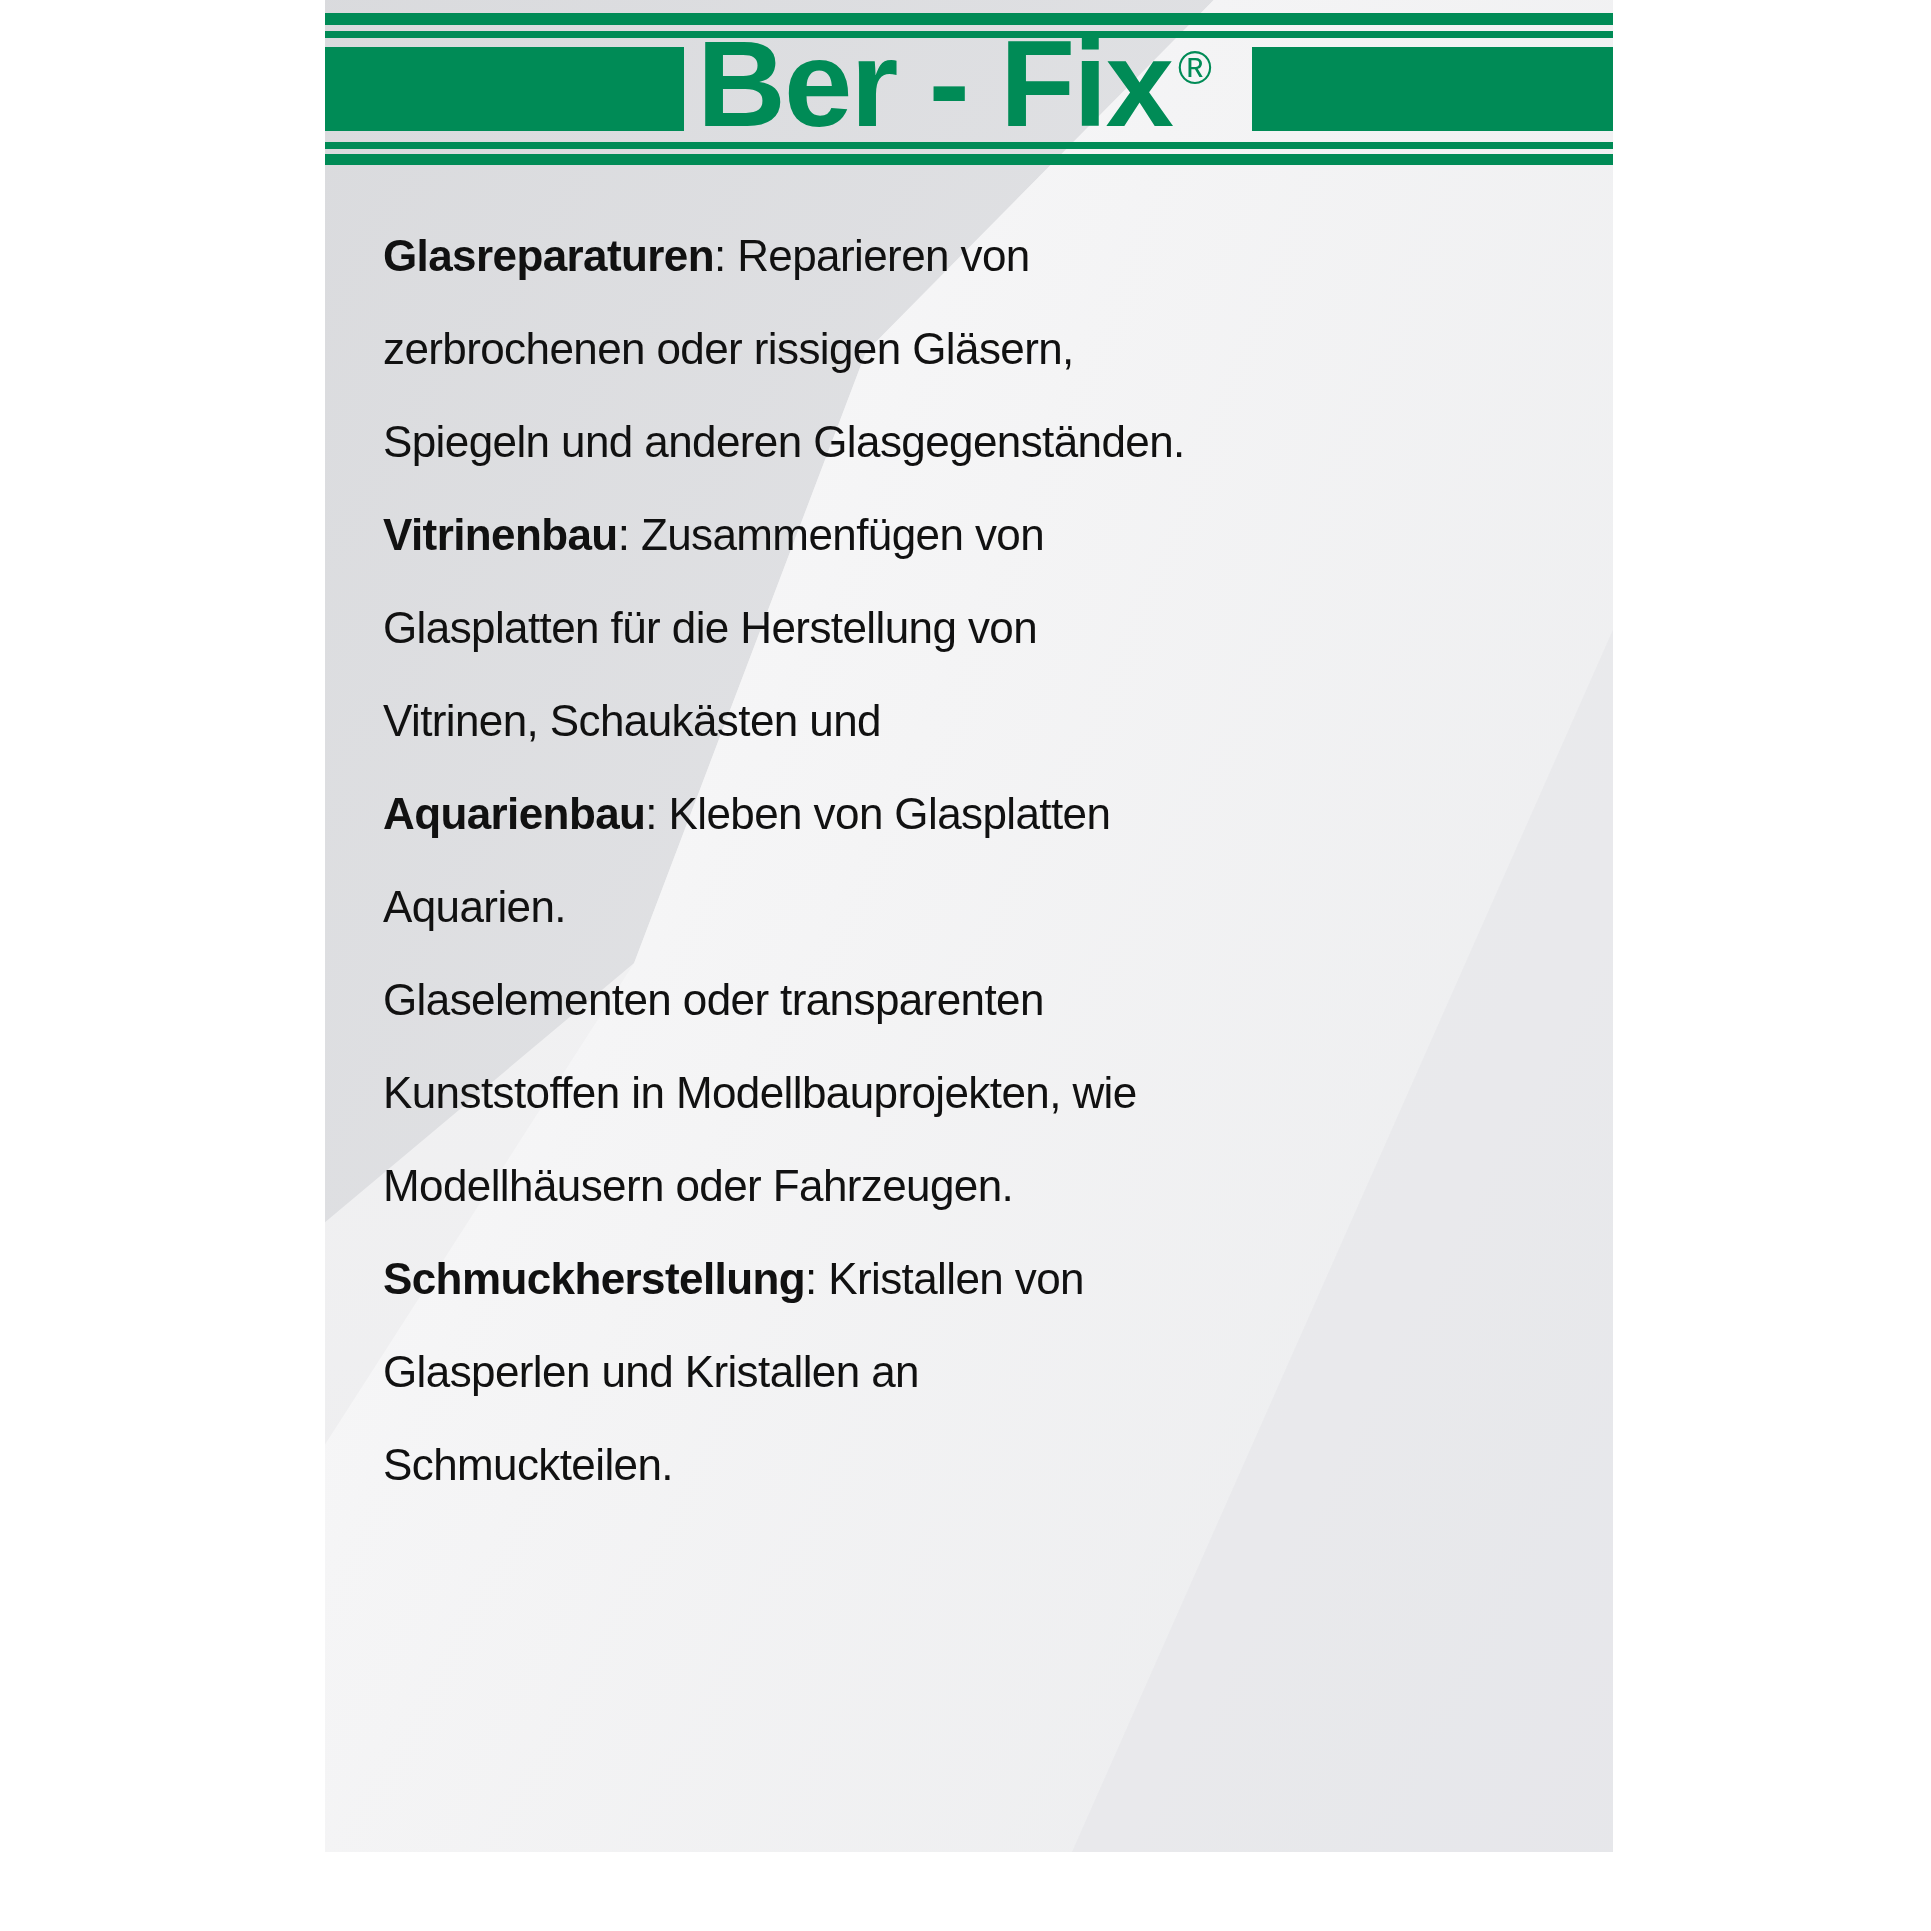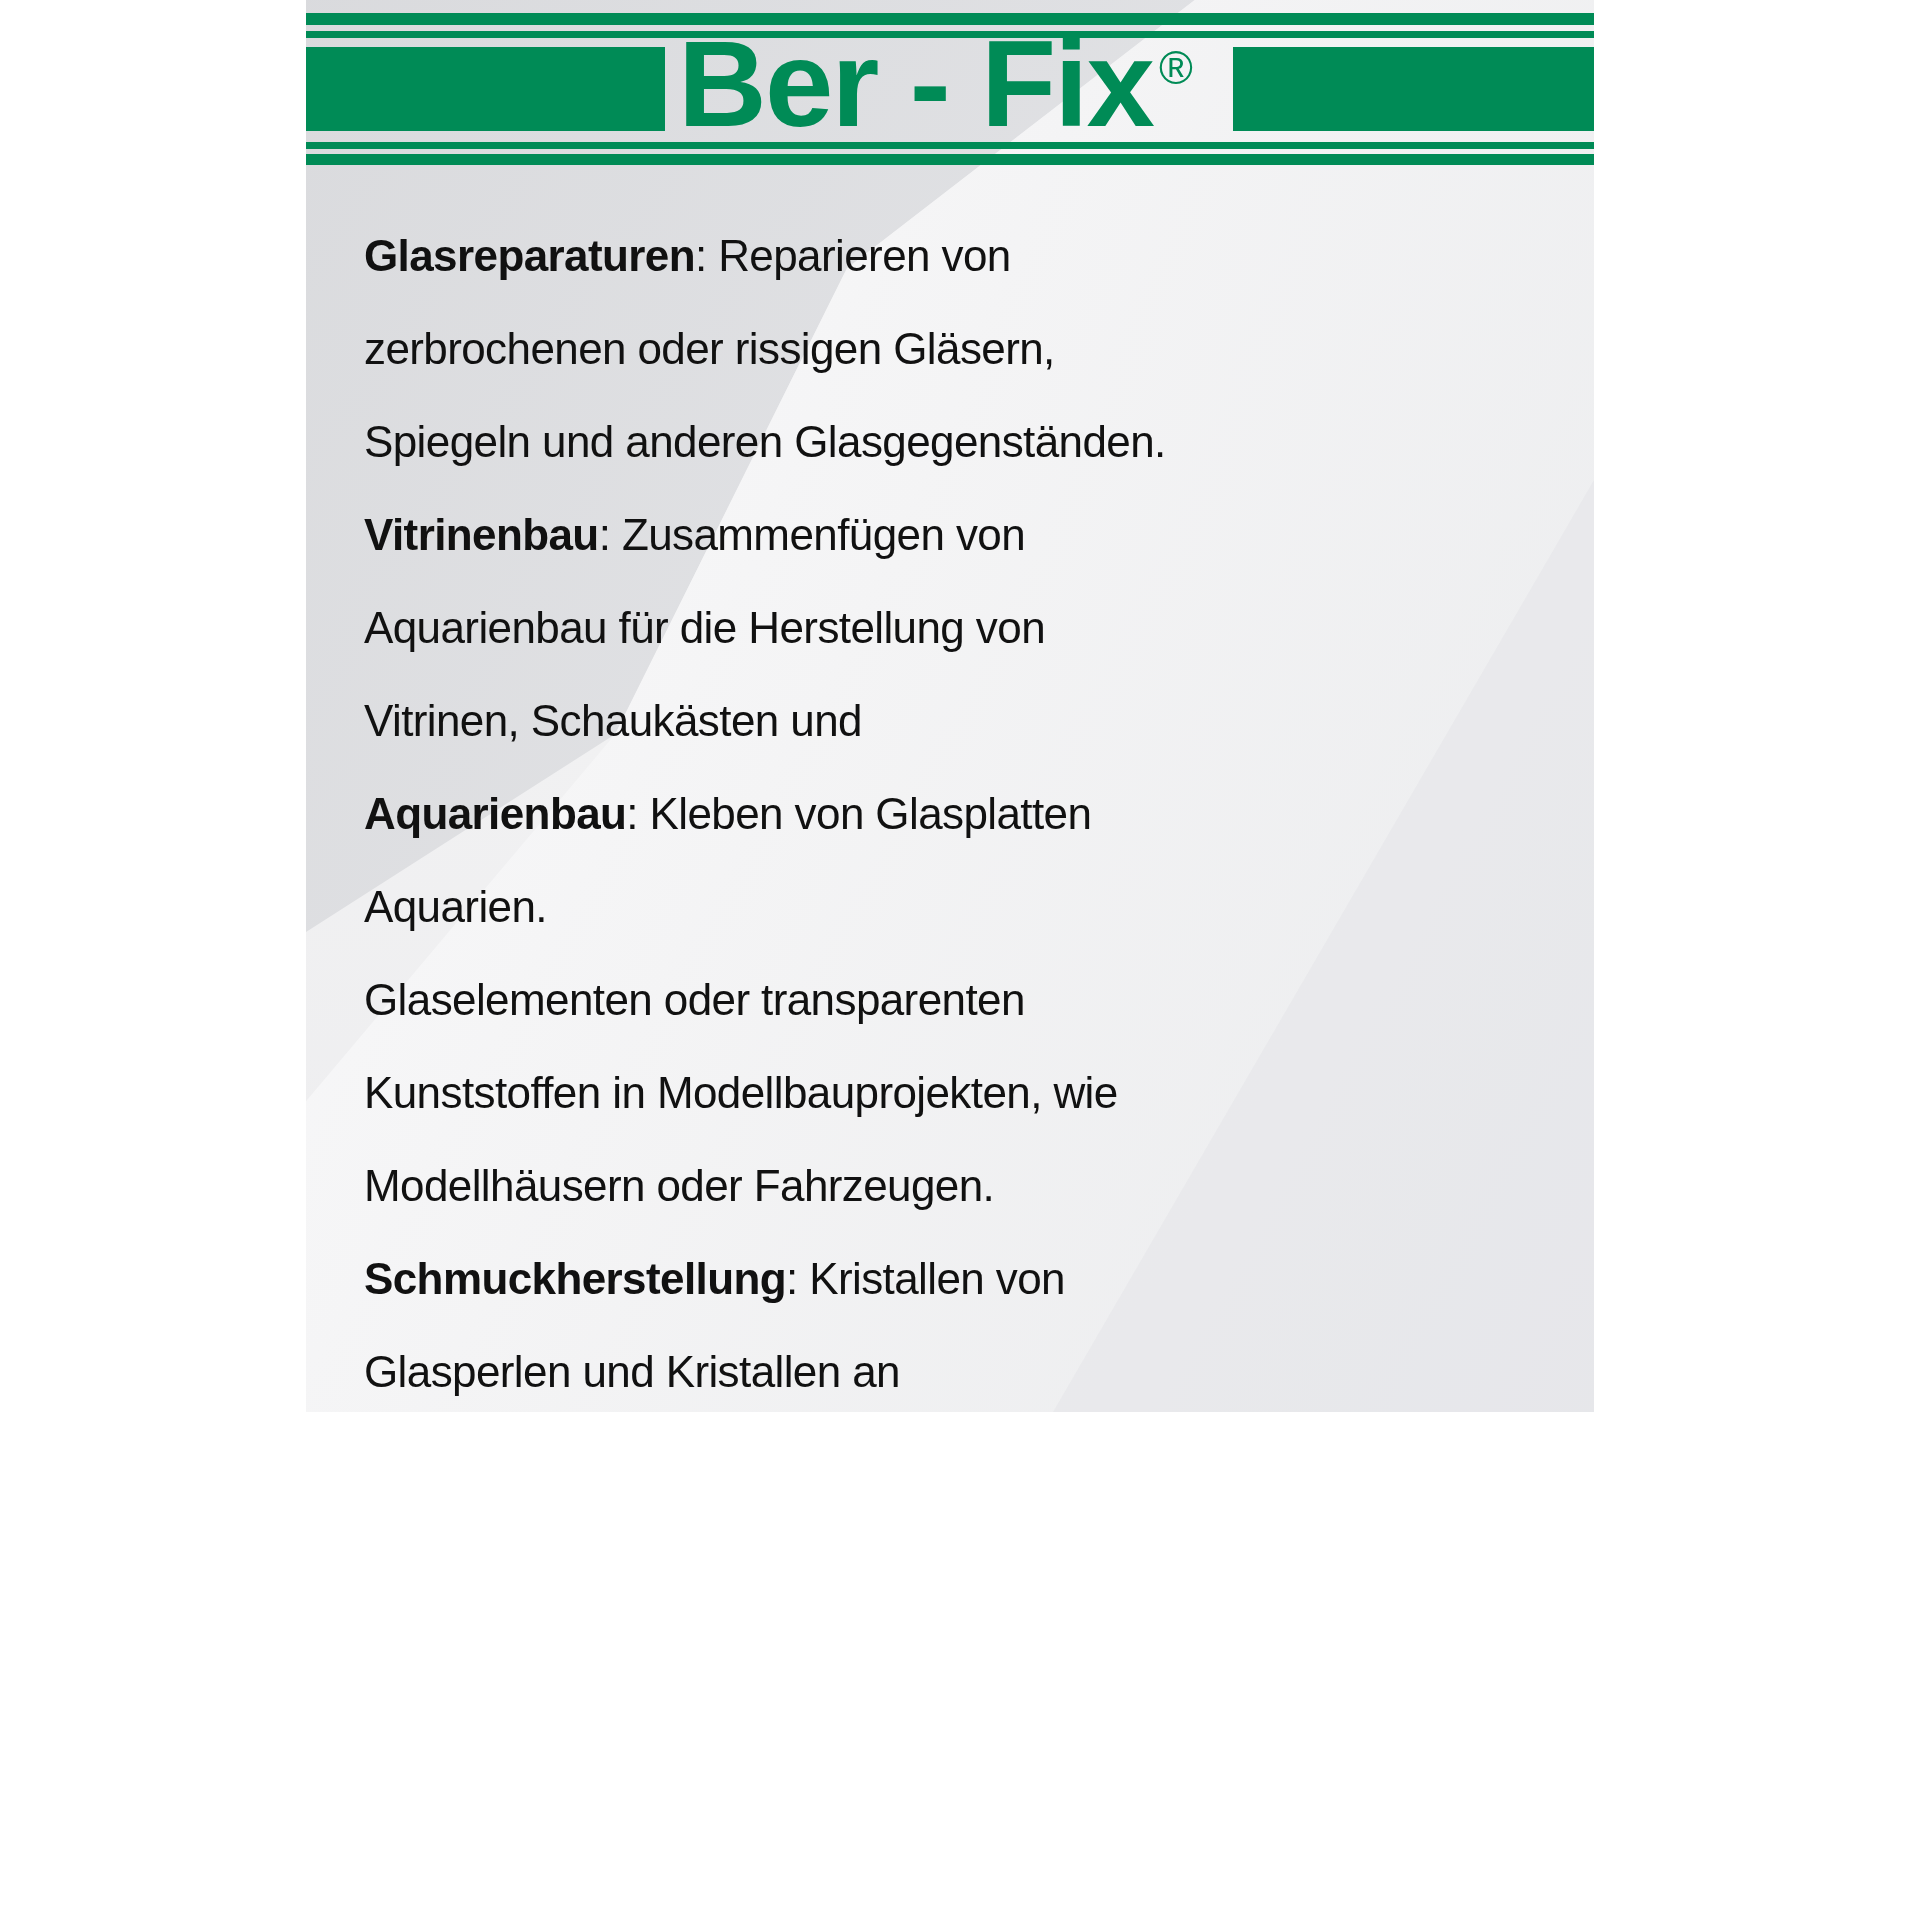--- a/index.html
+++ b/index.html
@@ -8,24 +8,24 @@
     width: 1931px;
     height: 1931px;
     overflow: hidden;
     background: #ffffff;
     font-family: "Liberation Sans", "DejaVu Sans", sans-serif;
   }
 
   
   .column {
     position: absolute;
-    left: 306px;
+    left: 325px;
     top: 0;
     width: 1288px;
-    height: 1412px;
+    height: 1852px;
     background: linear-gradient(176deg, #eeeef0 0%, #f2f2f3 40%, #ececee 100%);
     overflow: hidden;
   }
 
   
   .sheen { position: absolute; inset: 0; pointer-events: none; }
   .sheen-dark {
     clip-path: polygon(0 0, 69% 0, 42% 19%, 24% 52%, 0 66%);
     background: linear-gradient(120deg, #d6d7da 0%, #dfe0e3 55%, #e9eaec 100%);
     opacity: 0.85;
@@ -111,21 +111,21 @@
     <div class="logo-reg" style="color: rgb(0, 139, 86);">®</div>
     <div class="stripe stripe-line-bottom" style="background: rgb(0, 139, 86);"></div>
     <div class="stripe stripe-bar-bottom" style="background: rgb(0, 139, 86);"></div>
   </div>
 
   <div class="body-text" style="color: rgb(17, 17, 17);">
       <div class="line"><span class="b">Glasreparaturen</span><span>: Reparieren von</span></div>
       <div class="line"><span>zerbrochenen oder rissigen Gläsern,</span></div>
       <div class="line"><span>Spiegeln und anderen Glasgegenständen.</span></div>
       <div class="line"><span class="b">Vitrinenbau</span><span>: Zusammenfügen von</span></div>
-      <div class="line"><span>Aquarienbau für die Herstellung von</span></div>
+      <div class="line"><span>Glasplatten für die Herstellung von</span></div>
       <div class="line"><span>Vitrinen, Schaukästen und</span></div>
       <div class="line"><span class="b">Aquarienbau</span><span>: Kleben von Glasplatten</span></div>
       <div class="line"><span>Aquarien.</span></div>
       <div class="line"><span>Glaselementen oder transparenten</span></div>
       <div class="line"><span>Kunststoffen in Modellbauprojekten, wie</span></div>
       <div class="line"><span>Modellhäusern oder Fahrzeugen.</span></div>
       <div class="line"><span class="b">Schmuckherstellung</span><span>: Kristallen von</span></div>
       <div class="line"><span>Glasperlen und Kristallen an</span></div>
       <div class="line"><span>Schmuckteilen.</span></div>
     </div>

